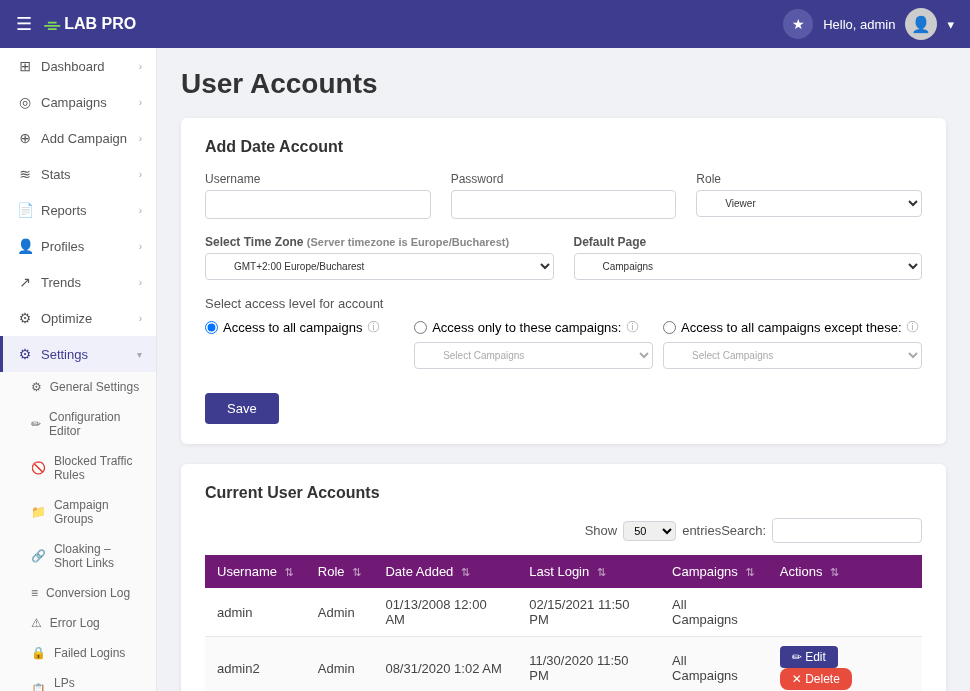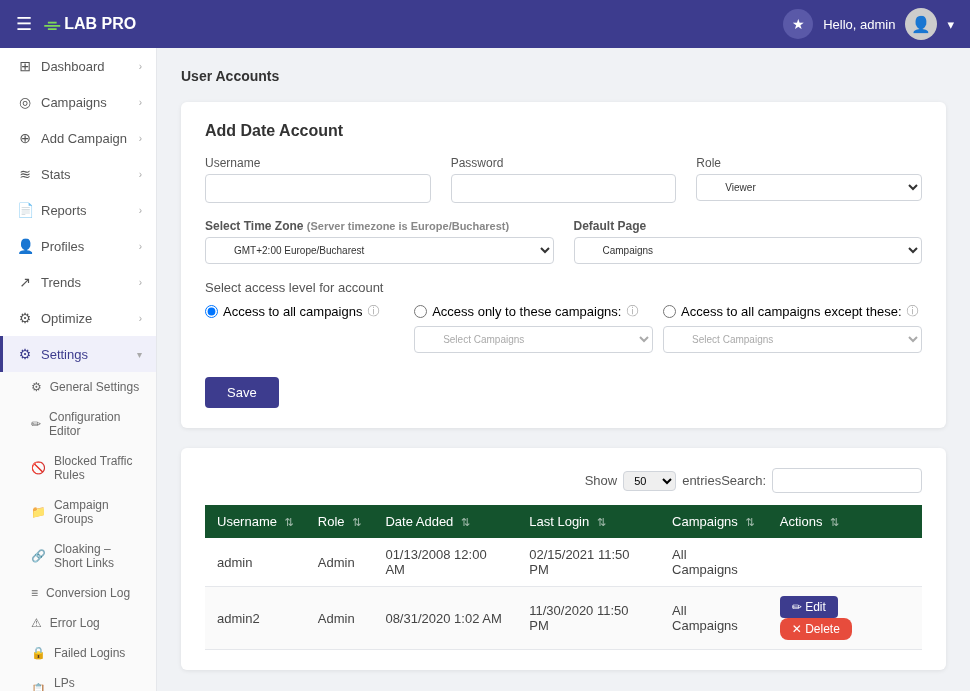--- a/index.html
+++ b/index.html
@@ -65,21 +65,21 @@
       border-left: 3px solid transparent;
     }
 
     
     .main-content {
       flex: 1;
       overflow-y: auto;
       padding: 20px 24px;
     }
     .page-title {
-      font-size: 14px;
+      font-size: 28px;
       font-weight: 600;
       color: #333;
       margin-bottom: 18px;
     }
 
     
     .card {
       background: #fff;
       border-radius: 6px;
       padding: 20px 24px;
@@ -140,21 +140,21 @@
 
     
     .table-controls { display: flex; justify-content: flex-end; align-items: center; margin-bottom: 12px; }
     .show-entries { display: flex; align-items: center; gap: 6px; color: #555; font-size: 13px; }
     .show-entries select { border: 1px solid #d1d5db; border-radius: 4px; padding: 2px 6px; font-size: 11px; }
     .search-group { display: flex; align-items: center; gap: 6px; }
     .search-group label { font-size: 13px; color: #555; }
     .search-input { border: 1px solid #d1d5db; border-radius: 4px; padding: 4px 8px; font-size: 13px; width: 150px; }
 
     table { width: 100%; border-collapse: collapse; font-size: 13px; }
-    thead tr { background: #14532d; color: #fff; }
+    thead tr { background: #701a75; color: #fff; }
     thead th { padding: 9px 12px; text-align: left; font-weight: 500; white-space: nowrap; }
     thead th .sort-icon { margin-left: 4px; color: rgba(255,255,255,0.6); font-size: 11px; }
     tbody tr { border-bottom: 1px solid #e5e7eb; }
     tbody tr:nth-child(even) { background: #fafafa; }
     tbody td { padding: 9px 12px; color: #444; }
 
     .btn-edit {
       background: #3d3c8e;
       color: #fff;
       border: none;
@@ -384,20 +384,21 @@
               <option value="" disabled="" selected="">Select Campaigns</option>
             </select>
           </div>
         </div>
       </div>
 
       <button class="btn-save">Save</button>
     </div>
 
     <div class="card">
+      <h2 class="card-title">Current User Accounts</h2>
 
       <div class="table-controls">
         <div class="show-entries">
           <span>Show</span>
           <select>
             <option>50</option>
             <option>25</option>
             <option>100</option>
           </select>
           <span>entries</span>

